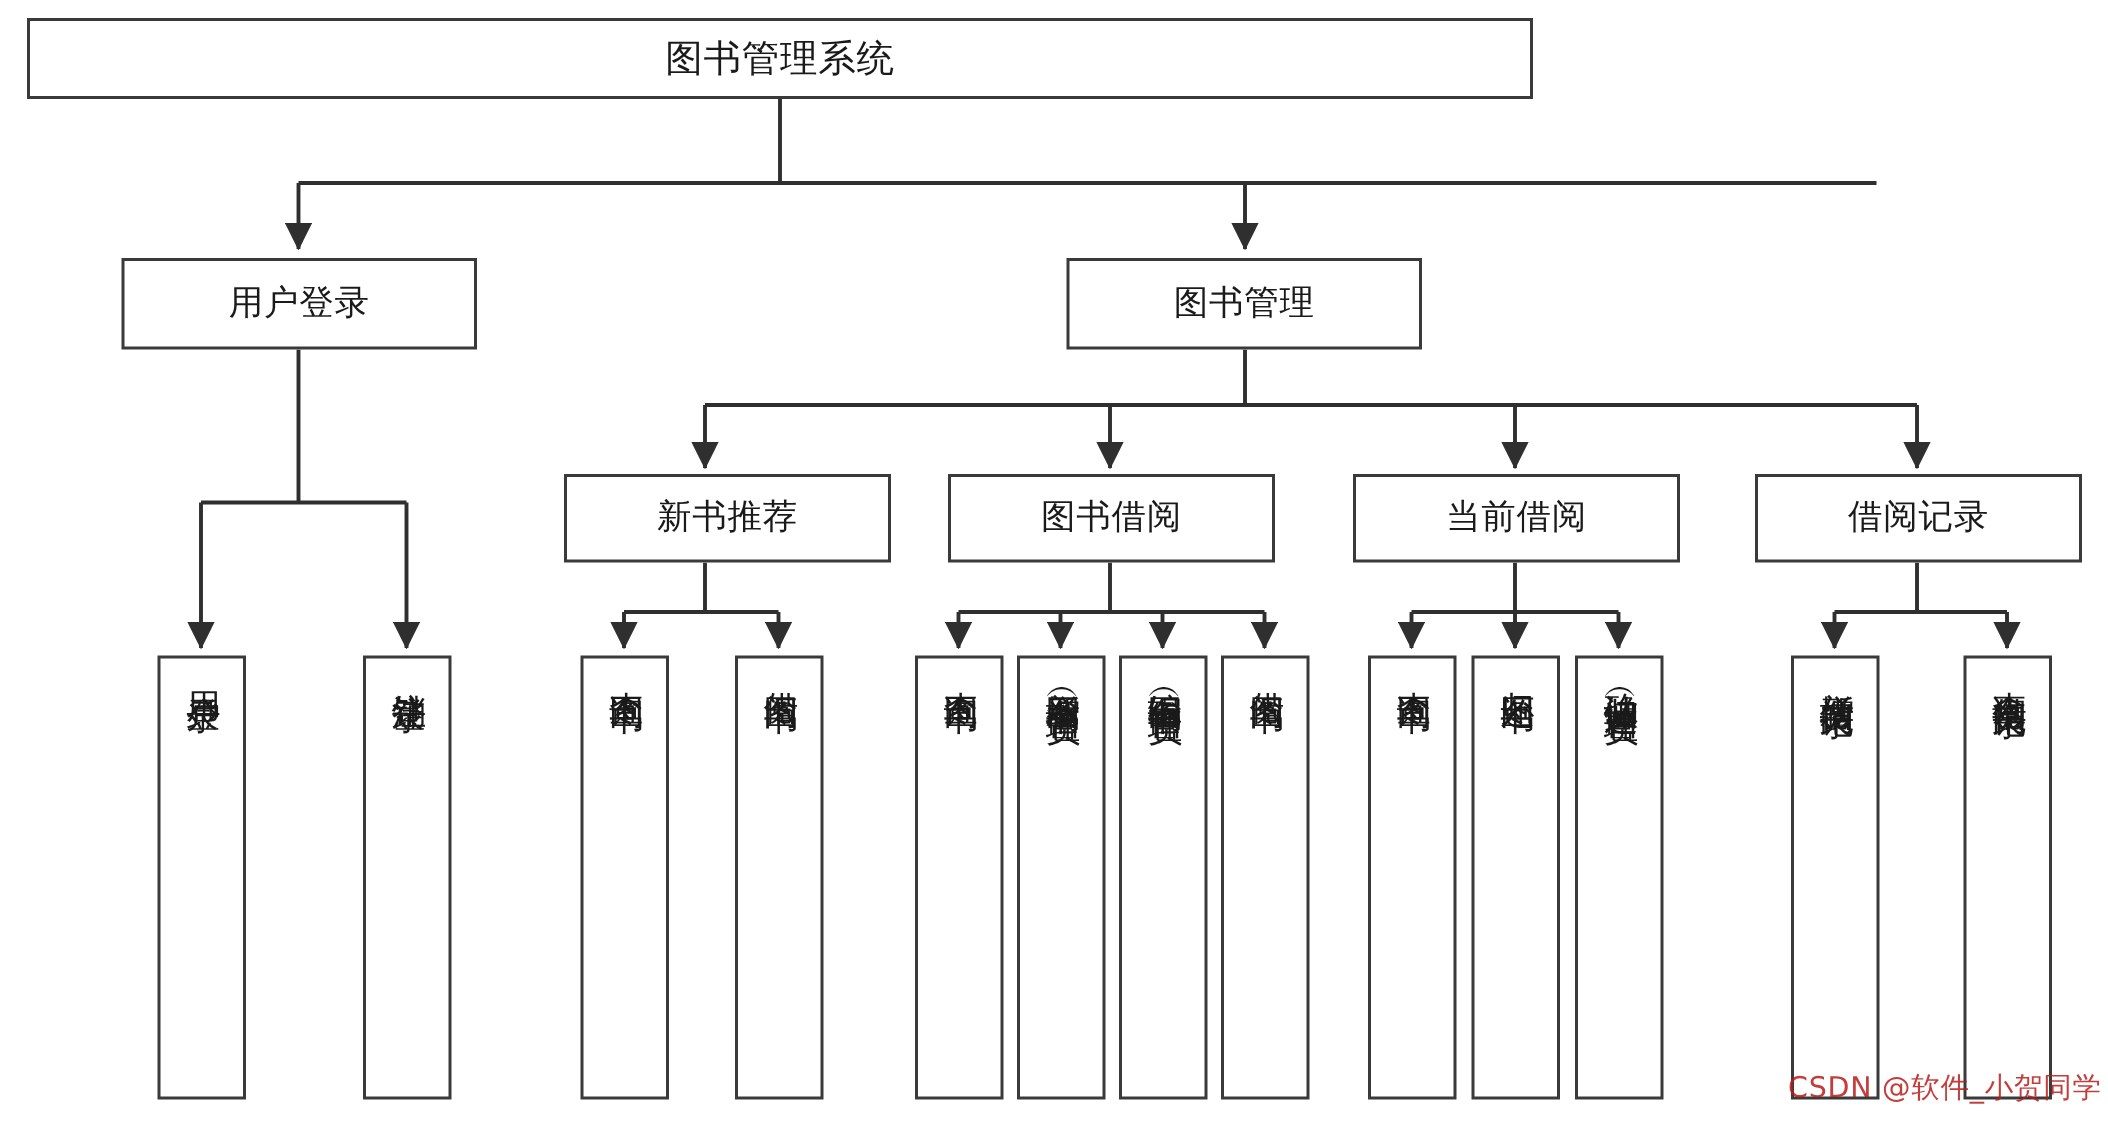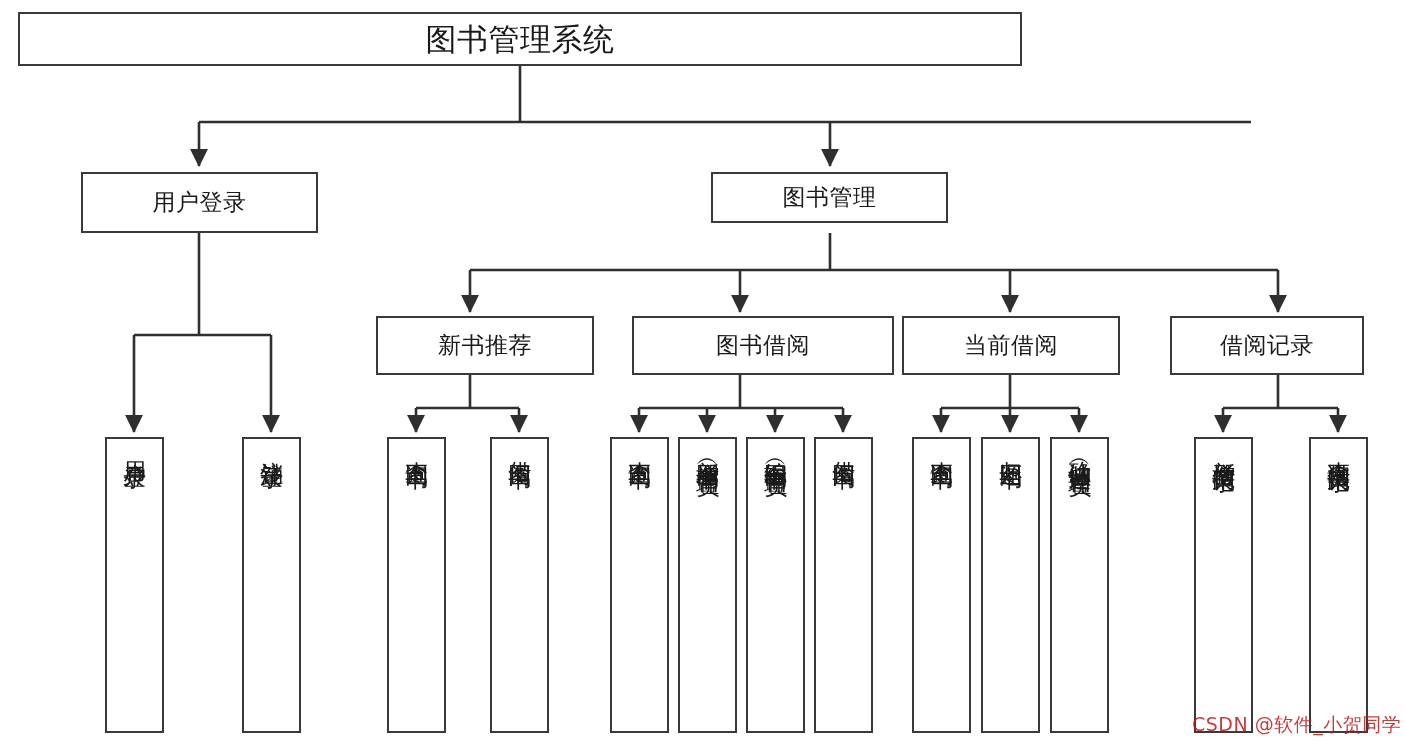--- a/index.html
+++ b/index.html
@@ -36,21 +36,21 @@
     justify-content: center;
     overflow: hidden;
   }
   .node-h {
     font-size: 23px;
     letter-spacing: 0.5px;
     line-height: 1.1;
     white-space: nowrap;
   }
   .node-title .node-h {
-    font-size: 31px;
+    font-size: 25px;
   }
   .node-v {
     writing-mode: vertical-rl;
     text-orientation: upright;
     font-size: 23px;
     line-height: 1.28;
     letter-spacing: 2px;
     white-space: nowrap;
     padding-top: 4px;
   }
@@ -124,34 +124,34 @@
     </g>
   </svg>
 
   <div class="node node-title" style="left:18px; top:12px; width:1004px; height:54px;">
     <span class="node-h">图书管理系统</span>
   </div>
 
   <div class="node" style="left:81px; top:172px; width:237px; height:61px;">
     <span class="node-h">用户登录</span>
   </div>
-  <div class="node" style="left:711px; top:172px; width:237px; height:51px;">
+  <div class="node" style="left:711px; top:172px; width:237px; height:61px;">
     <span class="node-h">图书管理</span>
   </div>
 
   <div class="node" style="left:376px; top:316px; width:218px; height:59px;">
     <span class="node-h">新书推荐</span>
   </div>
-  <div class="node" style="left:632px; top:316px; width:262px; height:59px;">
+  <div class="node" style="left:632px; top:316px; width:218px; height:59px;">
     <span class="node-h">图书借阅</span>
   </div>
   <div class="node" style="left:902px; top:316px; width:218px; height:59px;align-items:center;">
     <span class="node-h">当前借阅</span>
   </div>
-  <div class="node" style="left:1170px; top:316px; width:194px; height:59px;">
+  <div class="node" style="left:1170px; top:316px; width:218px; height:59px;">
     <span class="node-h">借阅记录</span>
   </div>
 
   <div class="node node-leaf" style="left:105px; top:437px; width:59px; height:296px;">
     <span class="node-v">用户登录</span>
   </div>
   <div class="node node-leaf" style="left:242px; top:437px; width:59px; height:296px;">
     <span class="node-v">注销登录</span>
   </div>
 

